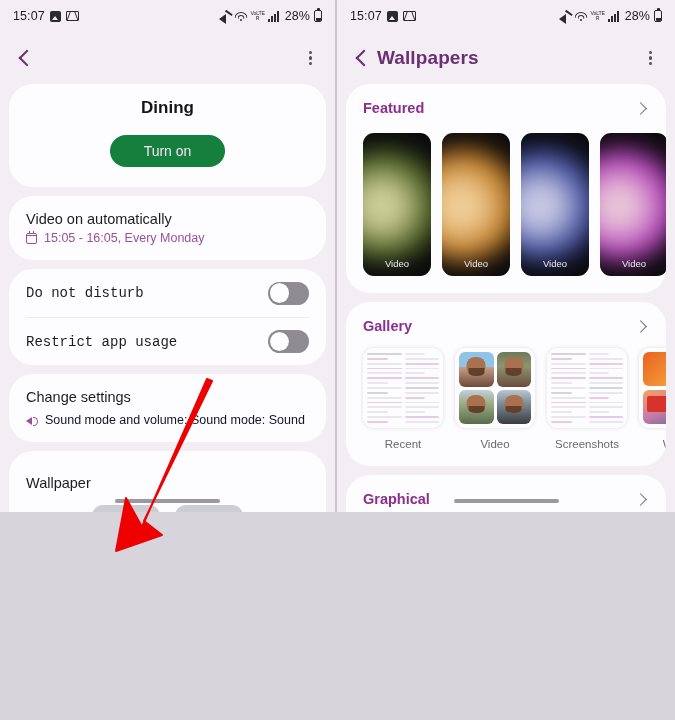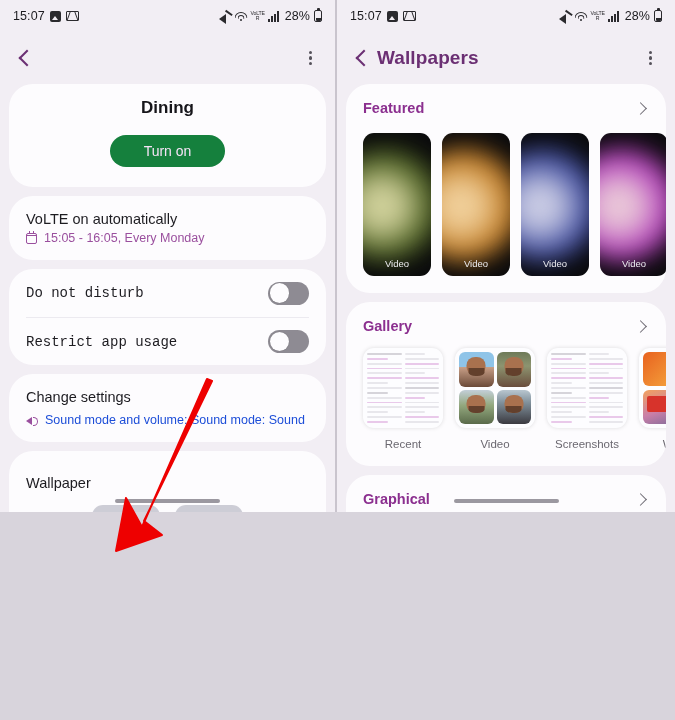--- a/index.html
+++ b/index.html
@@ -174,21 +174,21 @@
   .switch::after {
     content: ""; position: absolute; left: 1.6px; top: 1.6px;
     width: 19.8px; height: 19.8px; border-radius: 50%;
     background: #fdfcfe; box-shadow: 0 0 1px rgba(0,0,0,.35);
   }
 
   .settings-card { padding: 15px 17px 15px 17px; }
   .settings-title { font-size: 14.5px; color: #1d1c21; }
   .settings-sub {
     margin-top: 8px; display: flex; align-items: center; gap: 7px;
-    font-size: 12.5px; color: #1d4ed8;
+    font-size: 12.5px; color: #0f172a;
   }
   .spk-icon { width: 12px; height: 12px; position: relative; flex: none; }
   .spk-icon::before {
     content: ""; position: absolute; left: 0; top: 2.5px;
     width: 0; height: 0; border-top: 4px solid transparent;
     border-bottom: 4px solid transparent; border-right: 6px solid #9a4f9e;
   }
   .spk-icon::after {
     content: ""; position: absolute; left: 7px; top: 2.5px;
     width: 4px; height: 7px;
@@ -436,21 +436,21 @@
           <i></i>
         </div>
     </div>
 
     <div class="card dining-card">
       <div class="dining-title">Dining</div>
       <button class="turn-on-btn">Turn on</button>
     </div>
 
     <div class="card auto-card">
-      <div class="auto-title">VoLTE on automatically</div>
+      <div class="auto-title">Video on automatically</div>
       <div class="auto-sub">
         <span class="cal-icon"></span>
         <span>15:05 - 16:05, Every Monday</span>
       </div>
     </div>
 
     <div class="card toggle-card">
       <div class="toggle-row">
         <span class="toggle-label">Do not disturb</span>
         <span class="switch"></span>

